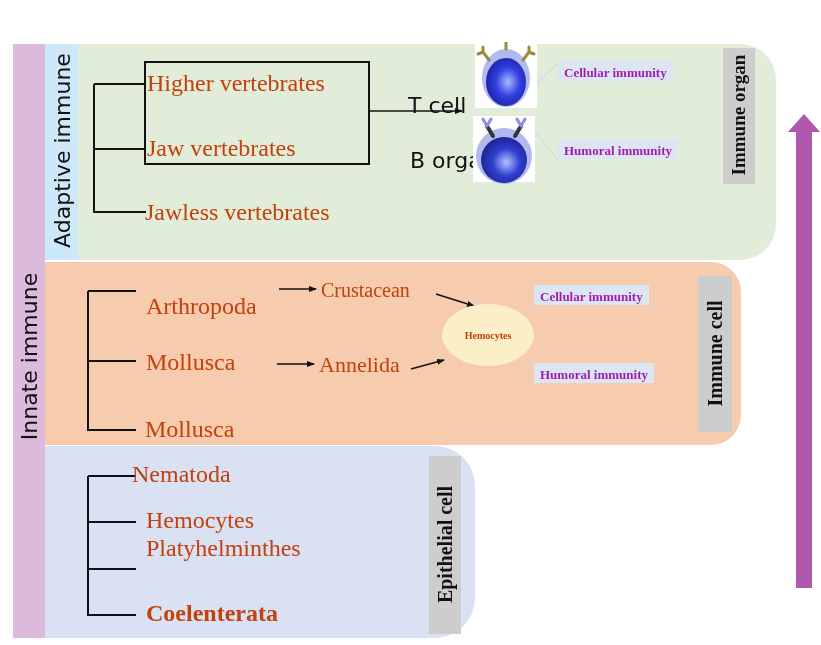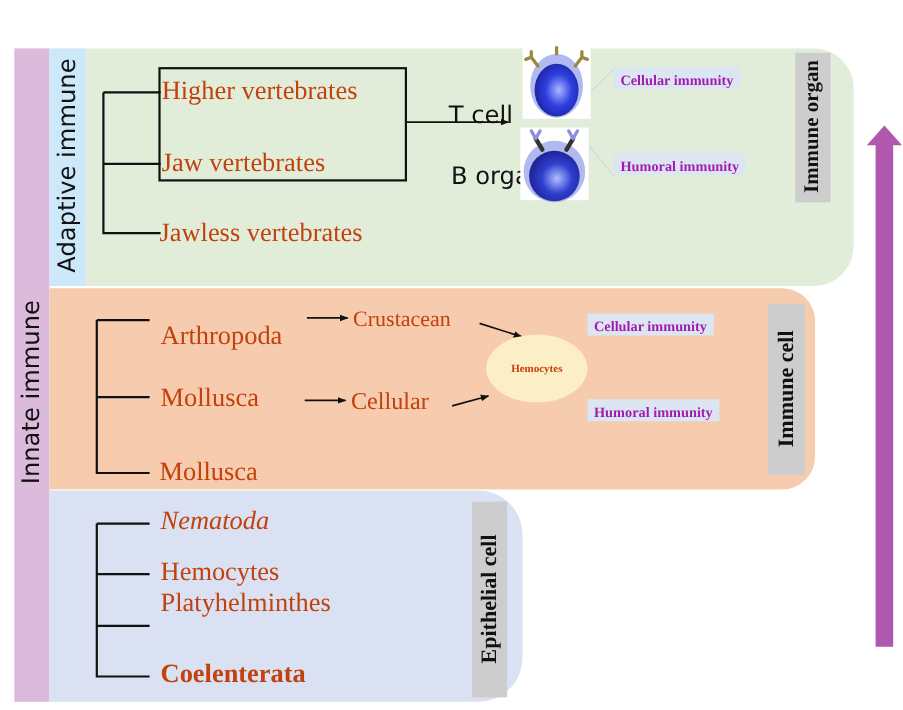--- a/index.html
+++ b/index.html
@@ -127,34 +127,34 @@
 
 <div class="abs gray-box" style="left:723px; top:48px; width:32px; height:136px;">
   <div class="abs gray-label" style="width:136px; left:-52px; top:56px; text-align:center;">Immune organ</div>
 </div>
 
 <div class="abs serif organism" style="left:146px; top:275px;margin-top:19px;">Arthropoda</div>
 <div class="abs serif organism" style="left:146px; top:350px;">Mollusca</div>
 <div class="abs serif organism" style="left:145px; top:417px;">Mollusca</div>
 
 <div class="abs serif" style="left:321px; top:279px; font-size:20px;">Crustacean</div>
-<div class="abs serif" style="left:319px; top:352px; font-size:22px;">Cellular</div>
+<div class="abs serif" style="left:319px; top:352px; font-size:22px;">Annelida</div>
 
 <div class="abs" style="left:442px; top:304px; width:92px; height:62px; border-radius:50%; background:#fcefc8; display:flex; align-items:center; justify-content:center;">
   <span class="serif" style="font-weight:bold; font-size:10px;">Hemocytes</span>
 </div>
 
 <div class="abs tag" style="left:534px; top:285px;">Cellular immunity</div>
 <div class="abs tag" style="left:534px; top:363px;">Humoral immunity</div>
 
 <div class="abs gray-box" style="left:698px; top:276px; width:34px; height:156px;">
   <div class="abs gray-label" style="width:156px; left:-61px; top:66px; text-align:center; font-size:20px;">Immune cell</div>
 </div>
 
-<div class="abs serif organism" style="left:146px; top:462px;font-style:italic;">Nematoda</div>
+<div class="abs serif organism" style="left:132px; top:462px;">Nematoda</div>
 <div class="abs serif organism" style="left:146px; top:508px;">Hemocytes</div>
 <div class="abs serif organism" style="left:146px; top:536px;">Platyhelminthes</div>
 <div class="abs serif organism" style="left:146px; top:601px;font-weight:bold;">Coelenterata</div>
 
 <div class="abs gray-box" style="left:429px; top:456px; width:32px; height:178px;">
   <div class="abs gray-label" style="width:178px; left:-73px; top:77px; text-align:center; font-size:20px;">Epithelial cell</div>
 </div>
 
 <svg class="abs" style="left:786px; top:112px;" width="36" height="478">
   <polygon points="18,2 34,20 26,20 26,476 10,476 10,20 2,20" fill="#b058ad"></polygon>

